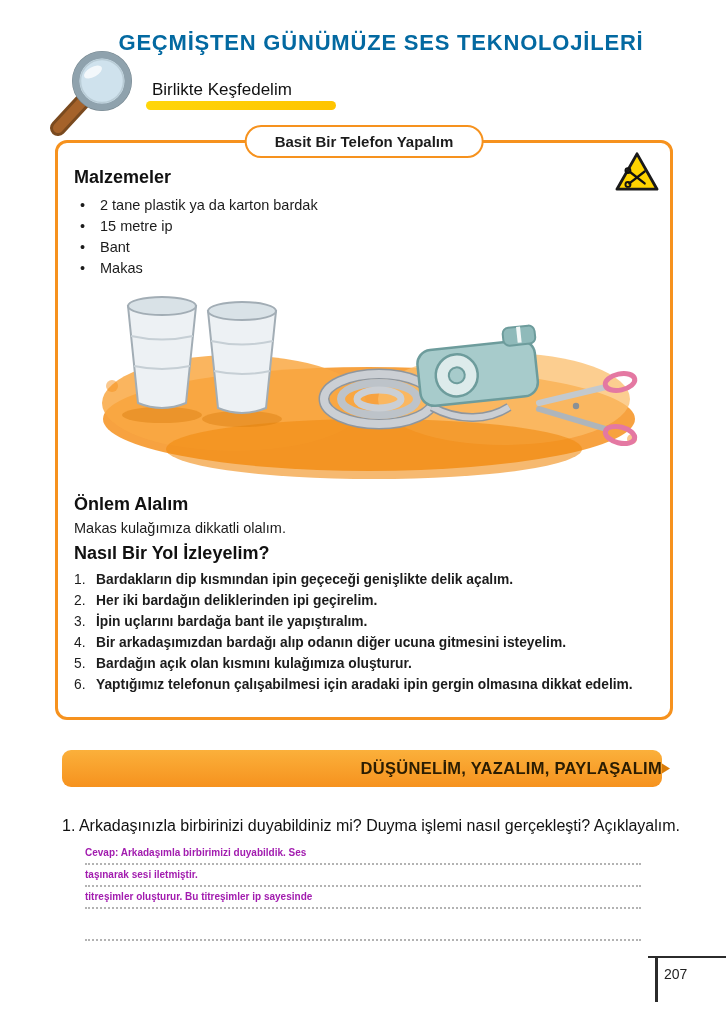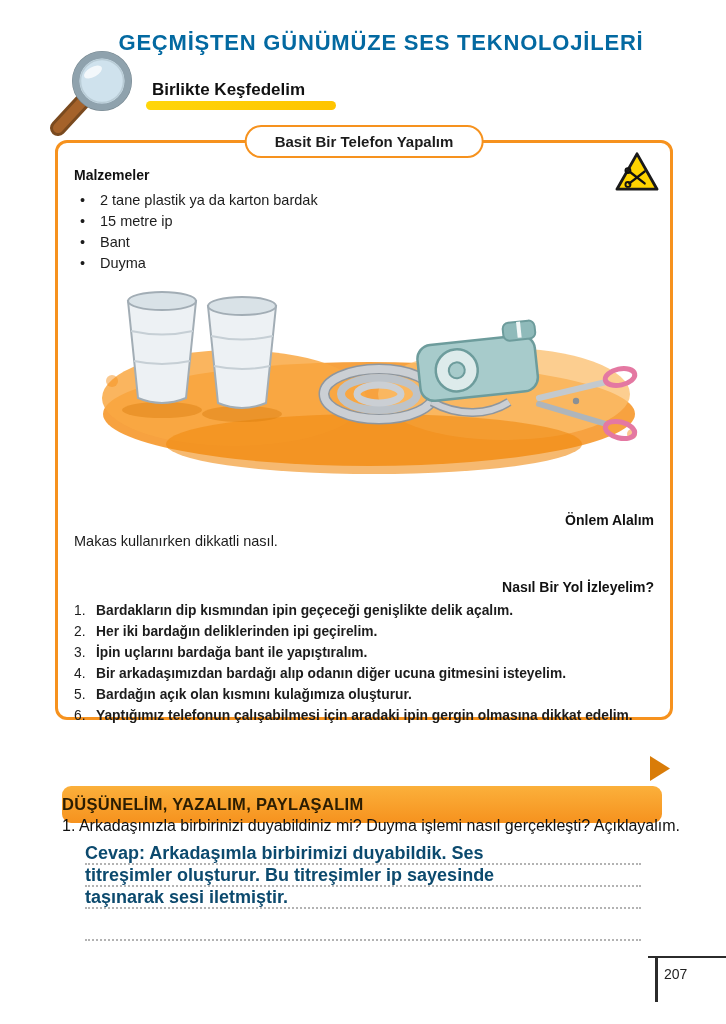--- a/index.html
+++ b/index.html
@@ -6,58 +6,58 @@
   html,body { background:#fff; }
   body { width:726px; height:1024px; font-family:"Liberation Sans", sans-serif; color:#1c1c1c; }
   #page { position:relative; width:726px; height:1024px; background:#ffffff; overflow:hidden; }
 
   .page-title { position:absolute; top:30px; left:0; width:100%; text-align:center;
     color:#0369a1; font-size:22px; font-weight:700; letter-spacing:0.8px; white-space:nowrap;margin-left:18px; }
 
   .magnifier { position:absolute; left:46px; top:48px; width:92px; height:88px; }
 
   .explore-heading { position:absolute; left:152px; top:80px; }
-  .explore-text { position:relative; z-index:2; font-size:17px; font-weight:700; color:#111; white-space:nowrap; }
+  .explore-text { position:relative; z-index:2; font-size:17px; font-weight:400; color:#111; white-space:nowrap; }
   .explore-underline { position:absolute; left:-6px; top:21px; width:190px; height:9px;
     background:linear-gradient(90deg,#FFD60A,#FFC400); border-radius:5px; z-index:1; display:block; }
 
   .activity-box { position:absolute; left:55px; top:140px; width:618px; height:580px;
     border:3px solid #F6921E; border-radius:12px; background:#fff; padding:24px 16px 0 16px; }
   .activity-pill { position:absolute; top:-18px; left:50%; transform:translateX(-50%);
     background:#fff; border:2.5px solid #F6921E; border-radius:18px; padding:6px 28px;
     font-size:15px; font-weight:700; white-space:nowrap;text-align:center; }
   .warning { position:absolute; top:8px; right:10px; width:46px; height:42px; }
 
-  .h-bold { font-size:14px; font-weight:700; color:#111; }
+  .h-bold { font-size:18px; font-weight:700; color:#111; }
   .materials { list-style:none; margin-top:7px; }
   .mat-row { display:flex; font-size:14.5px; line-height:21px; }
   .bullet { width:26px; padding-left:6px; flex:none; }
 
   .illustration { margin-top:12px; text-align:center; }
 
-  .mt { margin-top:27px;text-align:right; }
+  .mt { margin-top:4px; }
   .body-text { font-size:14.5px; line-height:21px; margin-top:3px; }
 
   .steps { list-style:none; margin-top:5px; }
   .step-row { display:flex; font-size:13.8px; line-height:21px; }
   .step-num { width:22px; flex:none; }
   .step-text { flex:1; white-space:nowrap;font-weight:bold; }
 
   .banner-fold { position:absolute; left:650px; top:756px; width:20px; height:25px;
     background:#D97C08; clip-path:polygon(0 0,100% 50%,0 100%); }
   .banner { position:absolute; left:62px; top:750px; width:600px; height:37px;
     background:linear-gradient(180deg,#FBB03B,#F6921E); border-radius:9px;
-    display:flex; align-items:center; justify-content:flex-start;
-    font-size:16.5px; font-weight:700; color:#2b1d02; letter-spacing:0.3px;margin-top:36px; }
+    display:flex; align-items:center; justify-content:flex-end;
+    font-size:16.5px; font-weight:700; color:#2b1d02; letter-spacing:0.3px; }
 
   .question { position:absolute; left:62px; top:817px; width:610px; font-size:16px; color:#111; white-space:nowrap; }
 
   .answer-area { position:absolute; left:85px; top:843px; width:556px; }
   .answer-row { height:22px; border-bottom:2px dotted #b3b3b3;
-    font-size:18px; font-weight:700; color:#0c4a6e; line-height:20px; }
+    font-size:10px; font-weight:700; color:#a21caf; line-height:20px; }
   .answer-row.empty { margin-top:14px; height:18px; }
 
   .footer-rule-h { position:absolute; left:648px; top:956px; width:78px; height:2px; background:#2b2b2b; }
   .footer-rule-v { position:absolute; left:655px; top:956px; width:2.5px; height:46px; background:#2b2b2b; }
   .page-number { position:absolute; left:664px; top:966px; font-size:14px; color:#222; }
 </style>
 </head>
 <body>
 
 <div id="page">
@@ -110,21 +110,21 @@
           <span class="mat-text">15 metre ip</span>
         </li>
 
         <li class="mat-row">
           <span class="bullet">•</span>
           <span class="mat-text">Bant</span>
         </li>
 
         <li class="mat-row">
           <span class="bullet">•</span>
-          <span class="mat-text">Duyma</span>
+          <span class="mat-text">Makas</span>
         </li>
       </ul>
 
     <div class="illustration">
       <svg viewBox="0 0 560 195" width="560" height="195" aria-hidden="true">
         <g>
           <ellipse cx="285" cy="128" rx="266" ry="52" fill="#F6921E" opacity="0.85"></ellipse>
           <ellipse cx="150" cy="112" rx="132" ry="48" fill="#F9A843" opacity="0.85"></ellipse>
           <ellipse cx="420" cy="108" rx="126" ry="46" fill="#FBBD6B" opacity="0.75"></ellipse>
           <ellipse cx="290" cy="158" rx="208" ry="30" fill="#F08A10" opacity="0.6"></ellipse>
@@ -162,21 +162,21 @@
           <line x1="455" y1="112" x2="522" y2="96" stroke="#C3C9CE" stroke-width="6" stroke-linecap="round"></line>
           <line x1="455" y1="118" x2="522" y2="138" stroke="#AEB5BB" stroke-width="6" stroke-linecap="round"></line>
           <ellipse cx="536" cy="91" rx="15" ry="8" fill="none" stroke="#E478A2" stroke-width="5" transform="rotate(-12 536 91)"></ellipse>
           <ellipse cx="536" cy="144" rx="15" ry="8" fill="none" stroke="#E478A2" stroke-width="5" transform="rotate(14 536 144)"></ellipse>
           <circle cx="492" cy="115" r="3.2" fill="#8A9096"></circle>
         </g>
       </svg>
     </div>
 
     <h2 class="h-bold mt">Önlem Alalım</h2>
-    <p class="body-text">Makas kullanırken dikkatli nasıl.</p>
+    <p class="body-text">Makas kulağımıza dikkatli olalım.</p>
 
     <h2 class="h-bold mt">Nasıl Bir Yol İzleyelim?</h2>
     <ol class="steps">
 
         <li class="step-row">
           <span class="step-num">1.</span>
           <span class="step-text">Bardakların dip kısmından ipin geçeceği genişlikte delik açalım.</span>
         </li>
 
         <li class="step-row">
@@ -214,25 +214,25 @@
   <p class="question">1. Arkadaşınızla birbirinizi duyabildiniz mi? Duyma işlemi nasıl gerçekleşti? Açıklayalım.</p>
 
   <div class="answer-area">
     <div>
 
         <div class="answer-row">
           <span class="answer-text">Cevap: Arkadaşımla birbirimizi duyabildik. Ses</span>
         </div>
 
         <div class="answer-row">
+          <span class="answer-text">taşınarak sesi iletmiştir.</span>
+        </div>
+
+        <div class="answer-row">
           <span class="answer-text">titreşimler oluşturur. Bu titreşimler ip sayesinde</span>
-        </div>
-
-        <div class="answer-row">
-          <span class="answer-text">taşınarak sesi iletmiştir.</span>
         </div>
       </div>
     <div class="answer-row empty"></div>
   </div>
 
   <div class="footer-rule-h"></div>
   <div class="footer-rule-v"></div>
   <div class="page-number">207</div>
 
 </div>

